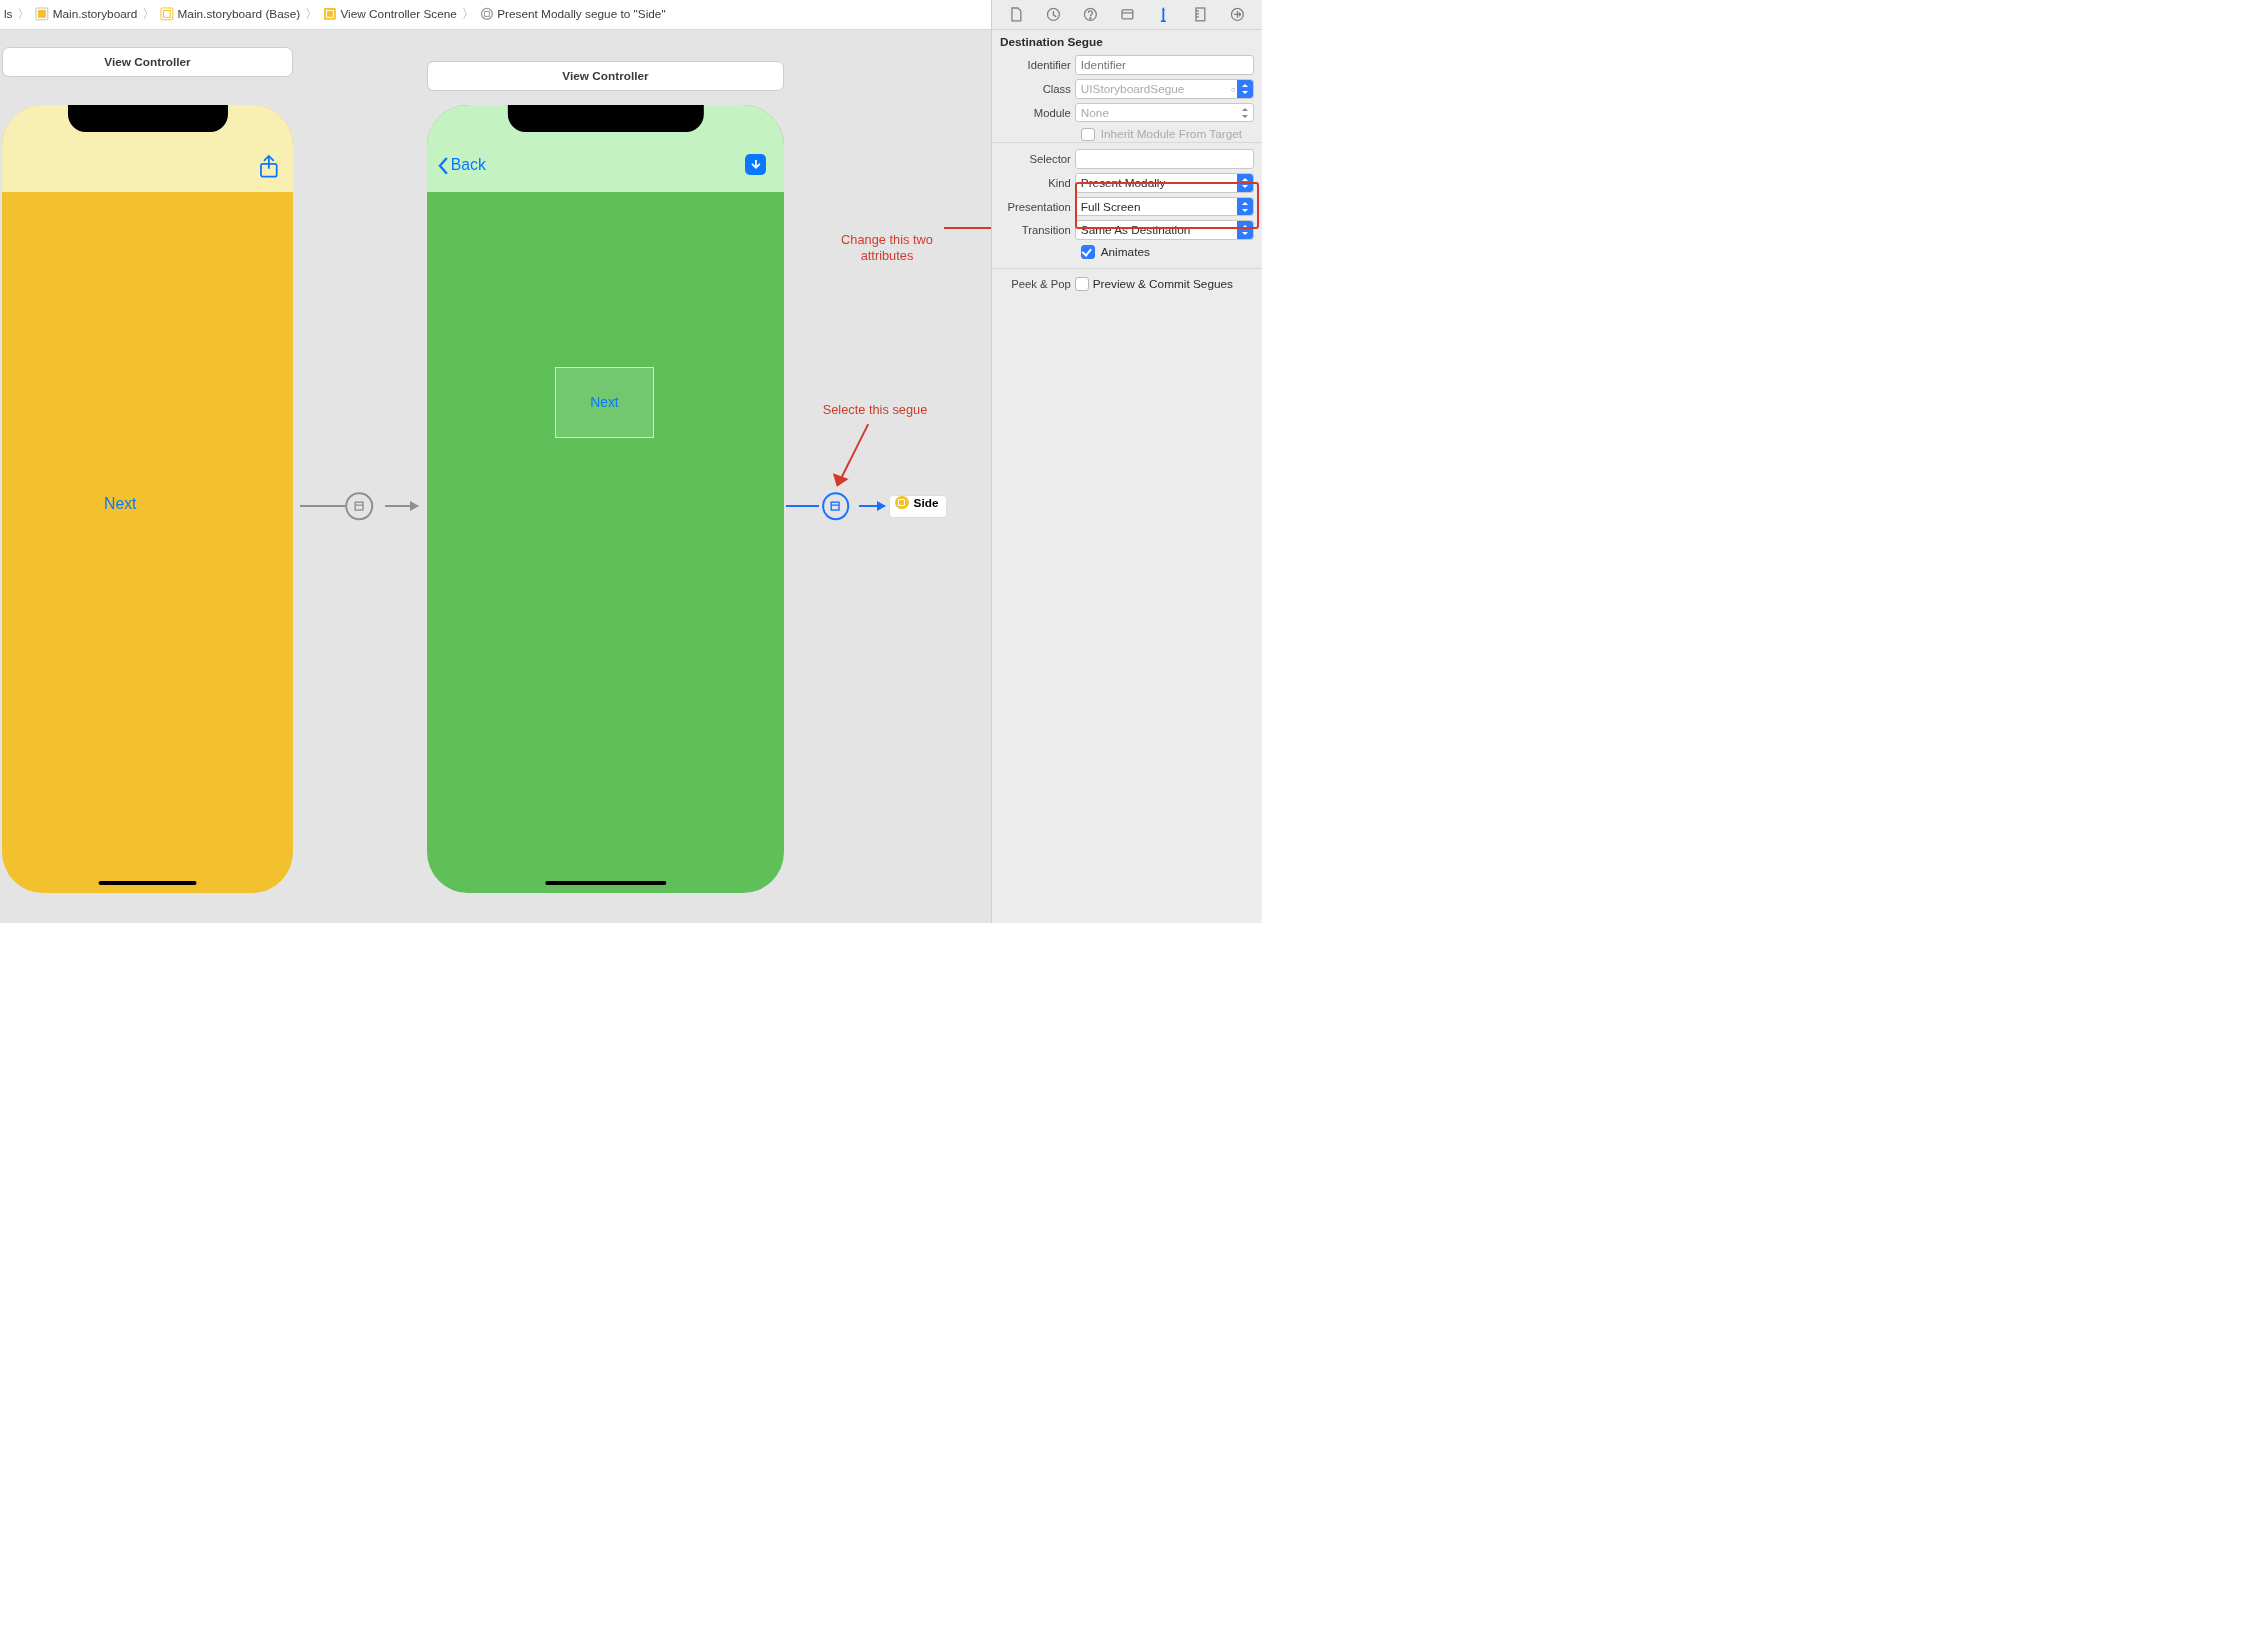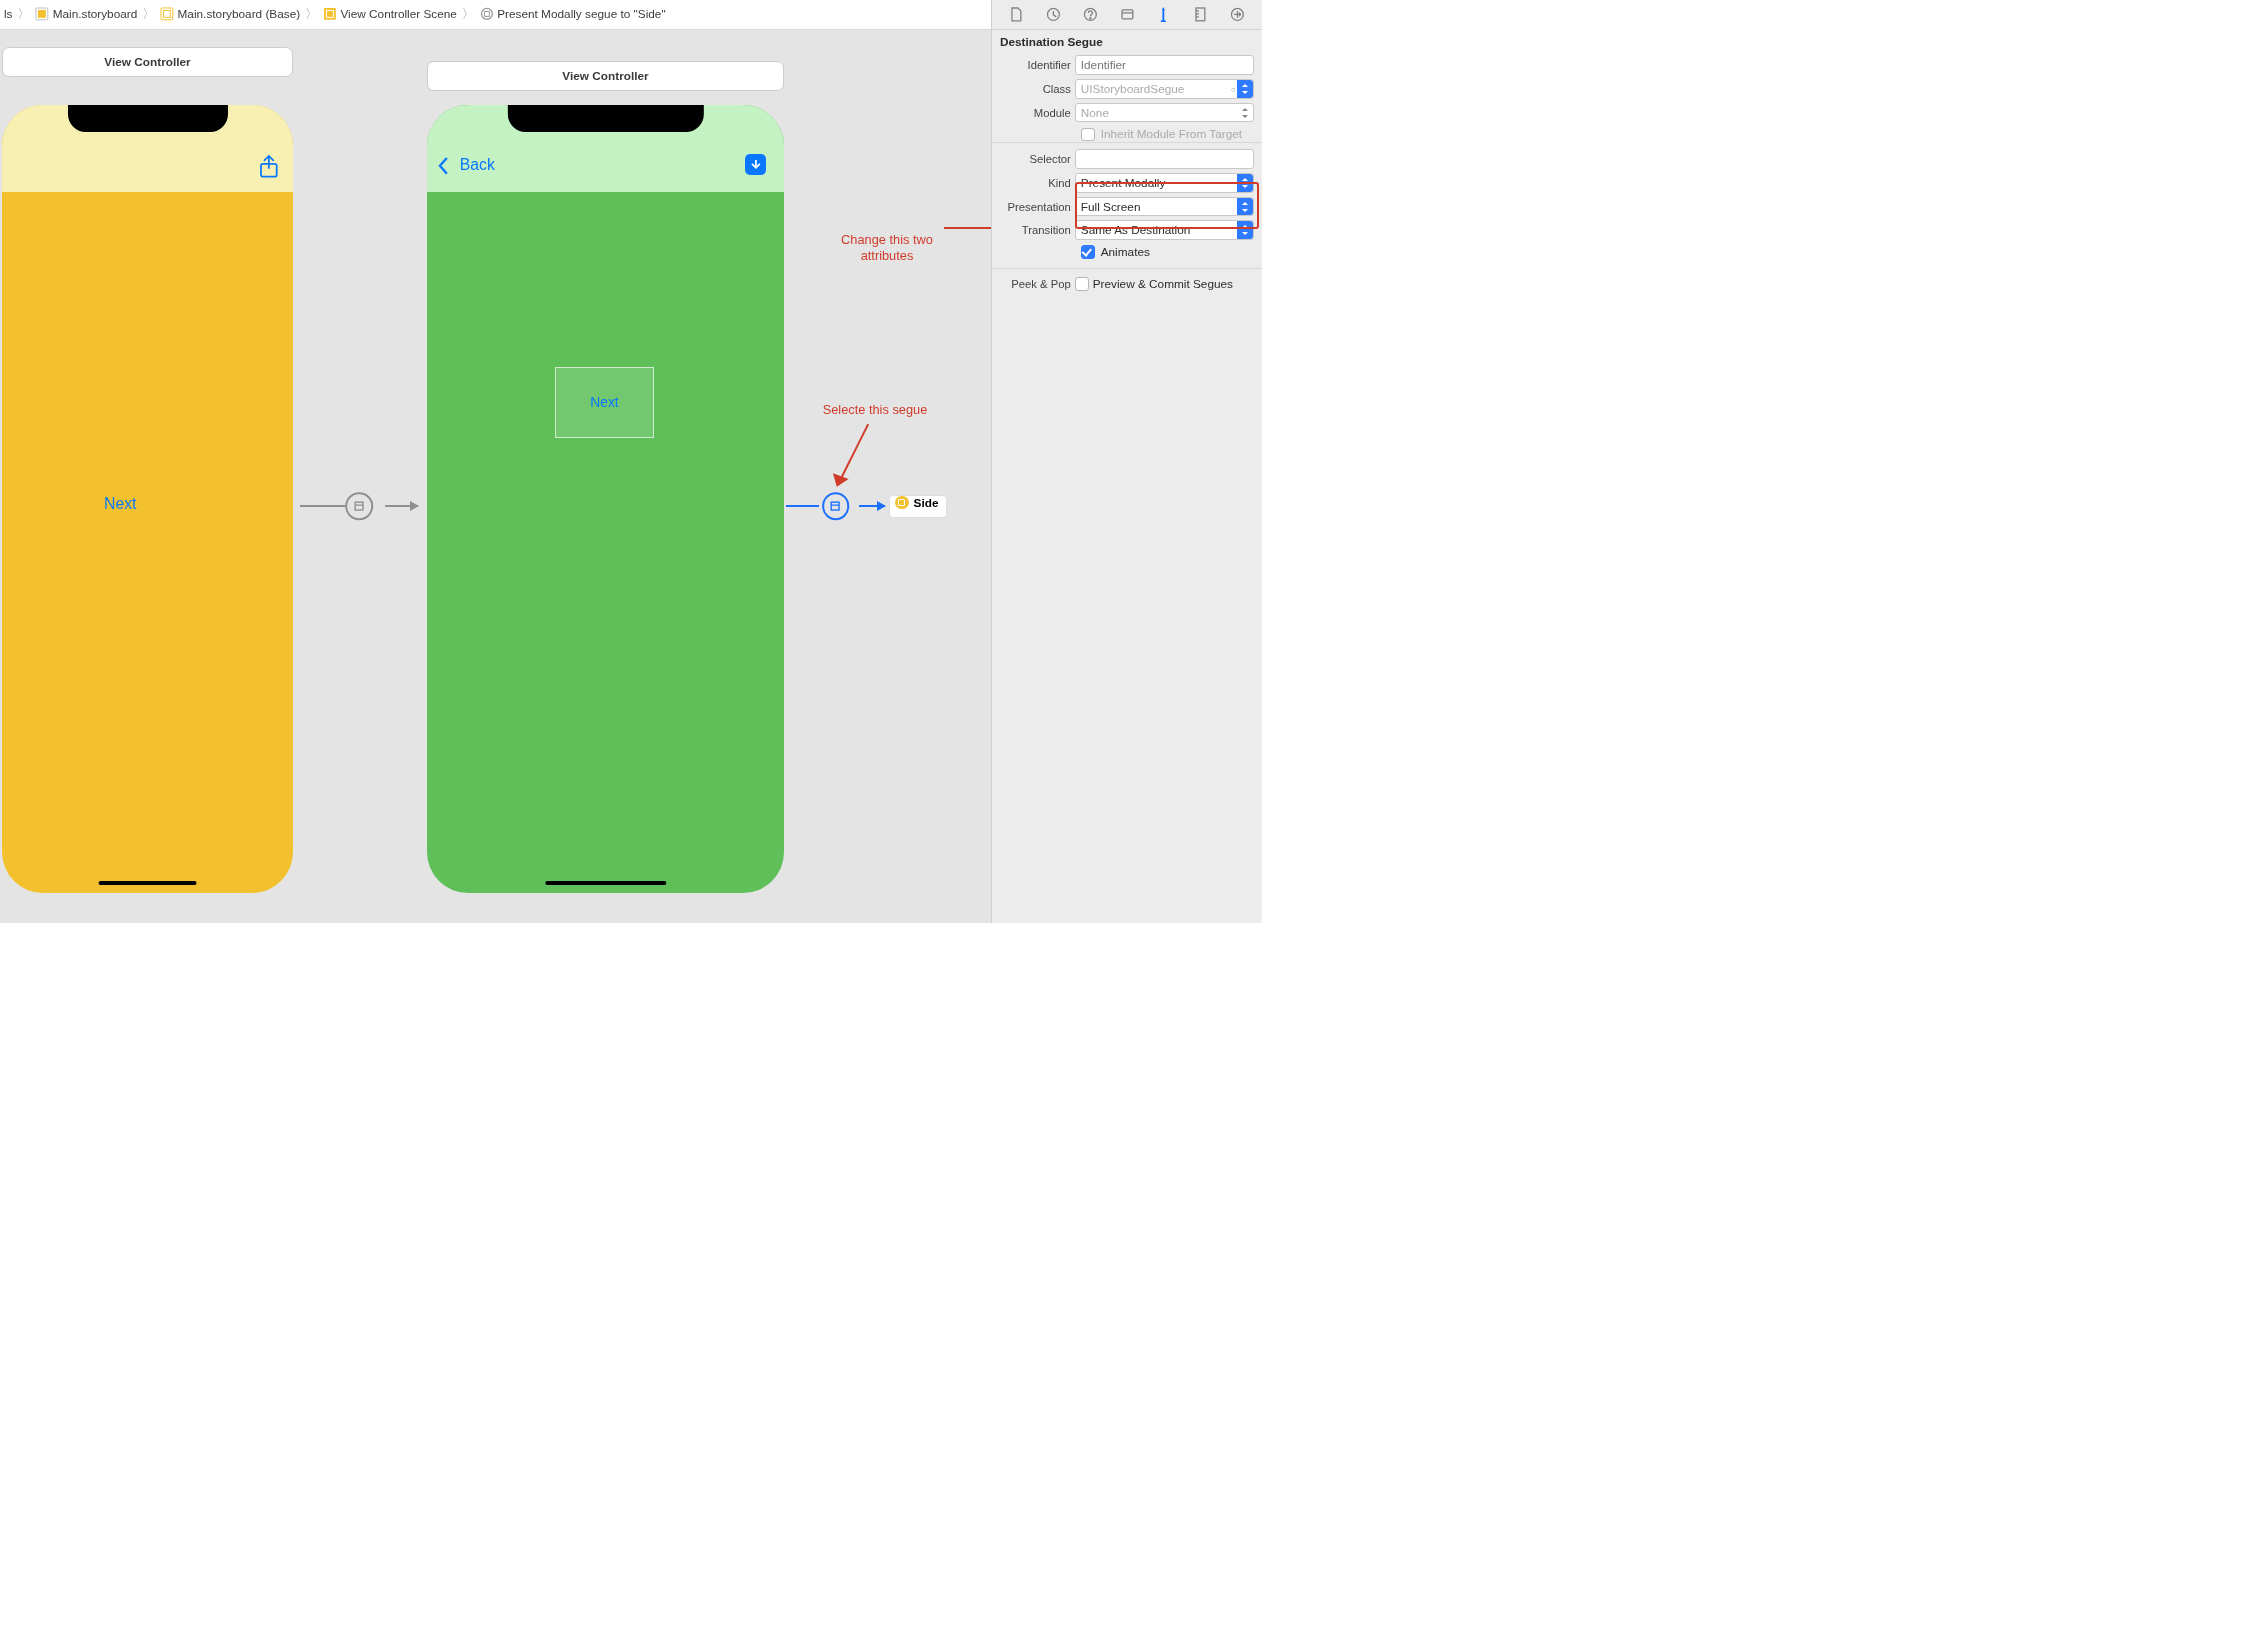--- a/index.html
+++ b/index.html
@@ -25,21 +25,21 @@
   .home-ind { position: absolute; bottom: 7.9px; left: 50%; transform: translateX(-50%); width: 34%; height: 3.9px; background: #000; border-radius: 3px; }
 
   
   .p1 { left: 2px; top: 75px; width: 291px; height: 788px; background: #f4c12e; }
   .p1 .topbar { position: absolute; top: 0; left: 0; right: 0; height: 87px; background: #f7f0b2; }
   .p1 .share { position: absolute; top: 49px; right: 13.8px; color: #0978ff; }
 
   
   .p2 { left: 427px; top: 75px; width: 357px; height: 788px; background: #5fc05a; }
   .p2 .topbar { position: absolute; top: 0; left: 0; right: 0; height: 87px; background: #c4f2c3; }
-  .p2 .back { position: absolute; top: 51px; left: 9.9px; color: #0978ff; font-size: 15.8px; display: flex; align-items: center; gap: 9px; }
+  .p2 .back { position: absolute; top: 51px; left: 9.9px; color: #0978ff; font-size: 15.8px; display: flex; align-items: center; gap: 0; }
   .p2 .dl { position: absolute; top: 49px; right: 17.7px; width: 21.7px; height: 21.7px; background: #0978ff; border-radius: 4.9px; display: flex; align-items: center; justify-content: center; color: #fff; }
   .p2 .container { position: absolute; top: 262px; left: 128px; width: 99px; height: 71px; border: 1px solid #cfeacd; background: rgba(255,255,255,0.13); display: flex; align-items: center; justify-content: center; color: #0978ff; font-size: 13.8px; }
 
   .btn-next1 { position: absolute; left: 104px; top: 465px; color: #0978ff; font-size: 15.8px; }
 
   
   .seg1 { position: absolute; top: 457px; left: 300px; width: 118px; height: 39px; }
   .seg-circle { position: absolute; top: 50%; left: 50%; width: 27.6px; height: 27.6px; border: 2px solid #8f8f8f; border-radius: 50%; transform: translate(-50%, -50%); display:flex; align-items:center; justify-content:center; color:#8f8f8f; }
   .seg-line-l { position: absolute; top: 50%; left: 0; width: 45px; height: 2px; background: #8f8f8f; transform: translateY(-50%); }
   .seg-line-r { position: absolute; top: 50%; right: 0; width: 33px; height: 2px; background: #8f8f8f; transform: translateY(-50%); }

